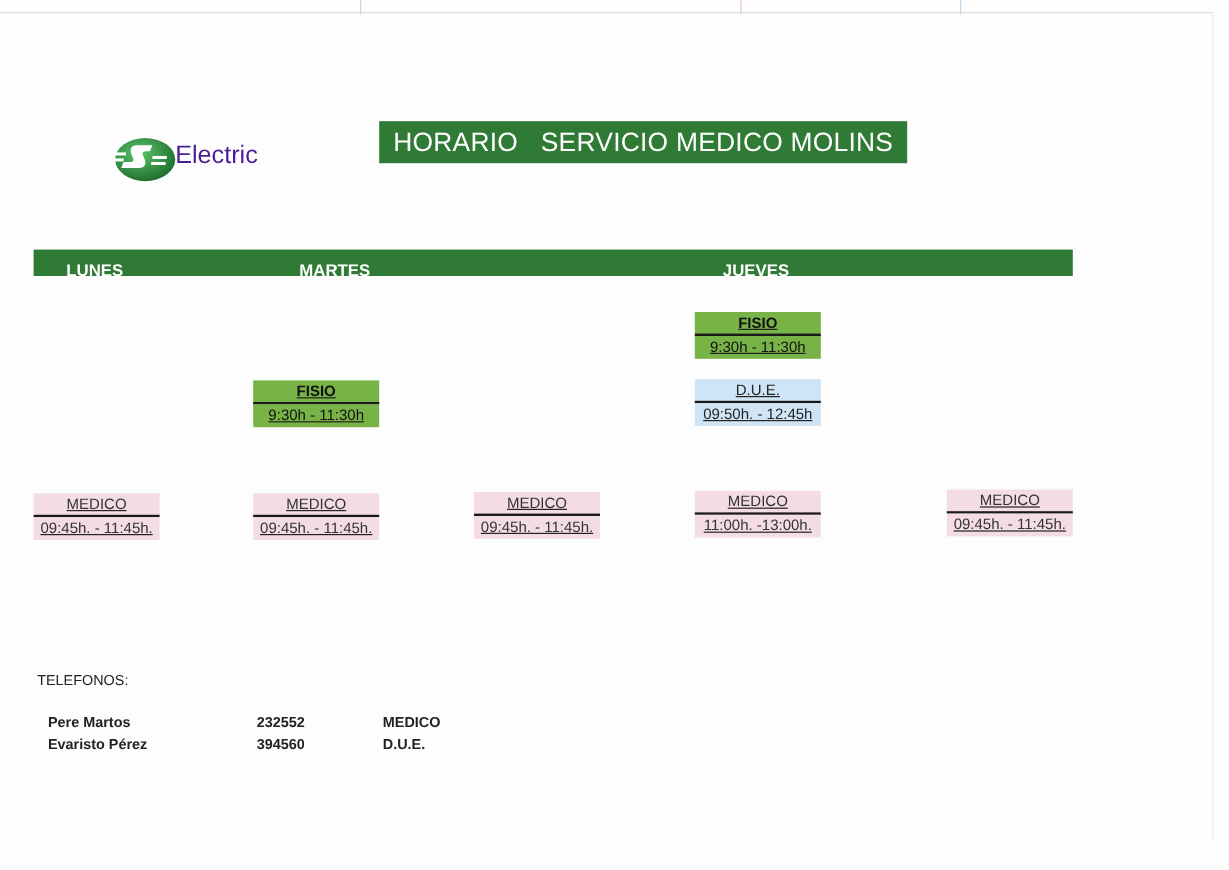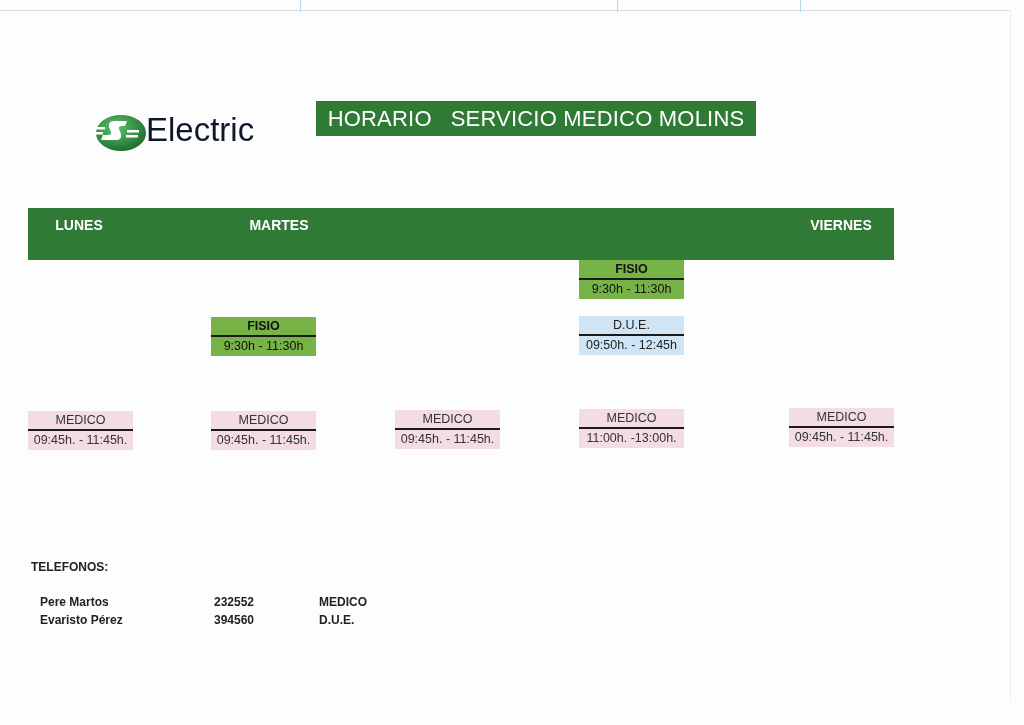--- a/index.html
+++ b/index.html
@@ -22,58 +22,58 @@
     
     .logo { position: absolute; left: 58px; top: 78px; width: 210px; height: 80px; }
     .logo-word {
       position: absolute; left: 2px; top: 0; font-weight: bold; font-size: 33px;
       color: #4e4e4e; letter-spacing: -0.5px; line-height: 36px;
     }
     .logo-mark {
       position: absolute; left: 36px; top: 35px; width: 54px; height: 40px;
     }
     .logo-sub {
-      position: absolute; left: 88px; top: 36px; font-size: 33px; color: #0f172a;
+      position: absolute; left: 88px; top: 36px; font-size: 21px; color: #4c1d95;
       line-height: 32px;
     }
 
     
     .title-bar {
       position: absolute; left: 316px; top: 101px; width: 440px; height: 35px;
       background: #2f7a35; color: #fff; font-size: 22px;
       display: flex; align-items: center; justify-content: center;
       white-space: pre; letter-spacing: 0.2px;
     }
 
     
     .days-bar {
-      position: absolute; left: 28px; top: 208px; width: 866px; height: 52px;
+      position: absolute; left: 28px; top: 208px; width: 866px; height: 22px;
       background: #2f7a35;
     }
     .day-label {
       position: absolute; top: 0; height: 34px; line-height: 34px;
       color: #fff; font-weight: bold; font-size: 14px; text-align: center;
     }
 
     
     .slot {
-      position: absolute; width: 105px; font-size: 12.5px; text-align: center;
+      position: absolute; width: 105px; font-size: 12.5px; text-align: center; text-decoration: underline;
     }
     .slot-title {
       height: 18px; line-height: 18px; border-bottom: 2px solid #1a1a1a;
     }
     .slot-time { height: 19px; line-height: 19px; }
     .slot.fisio .slot-title, .slot.fisio .slot-time { background: #78b347; color: #111; }
     .slot.fisio .slot-title { font-weight: bold; }
     .slot.due .slot-title, .slot.due .slot-time { background: #cfe5f6; color: #222; }
     .slot.medico .slot-title, .slot.medico .slot-time { background: #f3dde3; color: #333; }
 
     
     .phones-heading {
-      position: absolute; left: 31px; top: 560px; font-weight: bold; font-size: 12px;
+      position: absolute; left: 31px; top: 560px; font-weight: normal; font-size: 12px;
     }
     .phone-row { position: absolute; left: 0; font-weight: bold; font-size: 12px; }
     .phone-name { position: absolute; left: 40px; white-space: nowrap; }
     .phone-num { position: absolute; left: 214px; text-align: right; }
     .phone-role { position: absolute; left: 319px; white-space: nowrap; }
   </style>
 </head>
 <body>
 
 <div class="page-edge-top"></div>
@@ -98,21 +98,21 @@
     <rect x="32" y="22" width="12" height="2.5" fill="#ffffff"></rect>
   </svg>
   <div class="logo-sub">Electric</div>
 </div>
 
 <div class="title-bar">HORARIO   SERVICIO MEDICO MOLINS</div>
 
 <div class="days-bar">
   <div class="day-label" style="left:0;width:102px">LUNES</div>
   <div class="day-label" style="left:198px;width:106px">MARTES</div>
-  <div class="day-label" style="left:760px;width:106px">VIERNES</div>
+  <div class="day-label" style="left:550px;width:104px">JUEVES</div>
 </div>
 
 <div class="slot fisio" style="left:579px;top:260px">
   <div class="slot-title">FISIO</div>
   <div class="slot-time">9:30h - 11:30h</div>
 </div>
 
 <div class="slot fisio" style="left:211px;top:317px">
   <div class="slot-title">FISIO</div>
   <div class="slot-time">9:30h - 11:30h</div>

